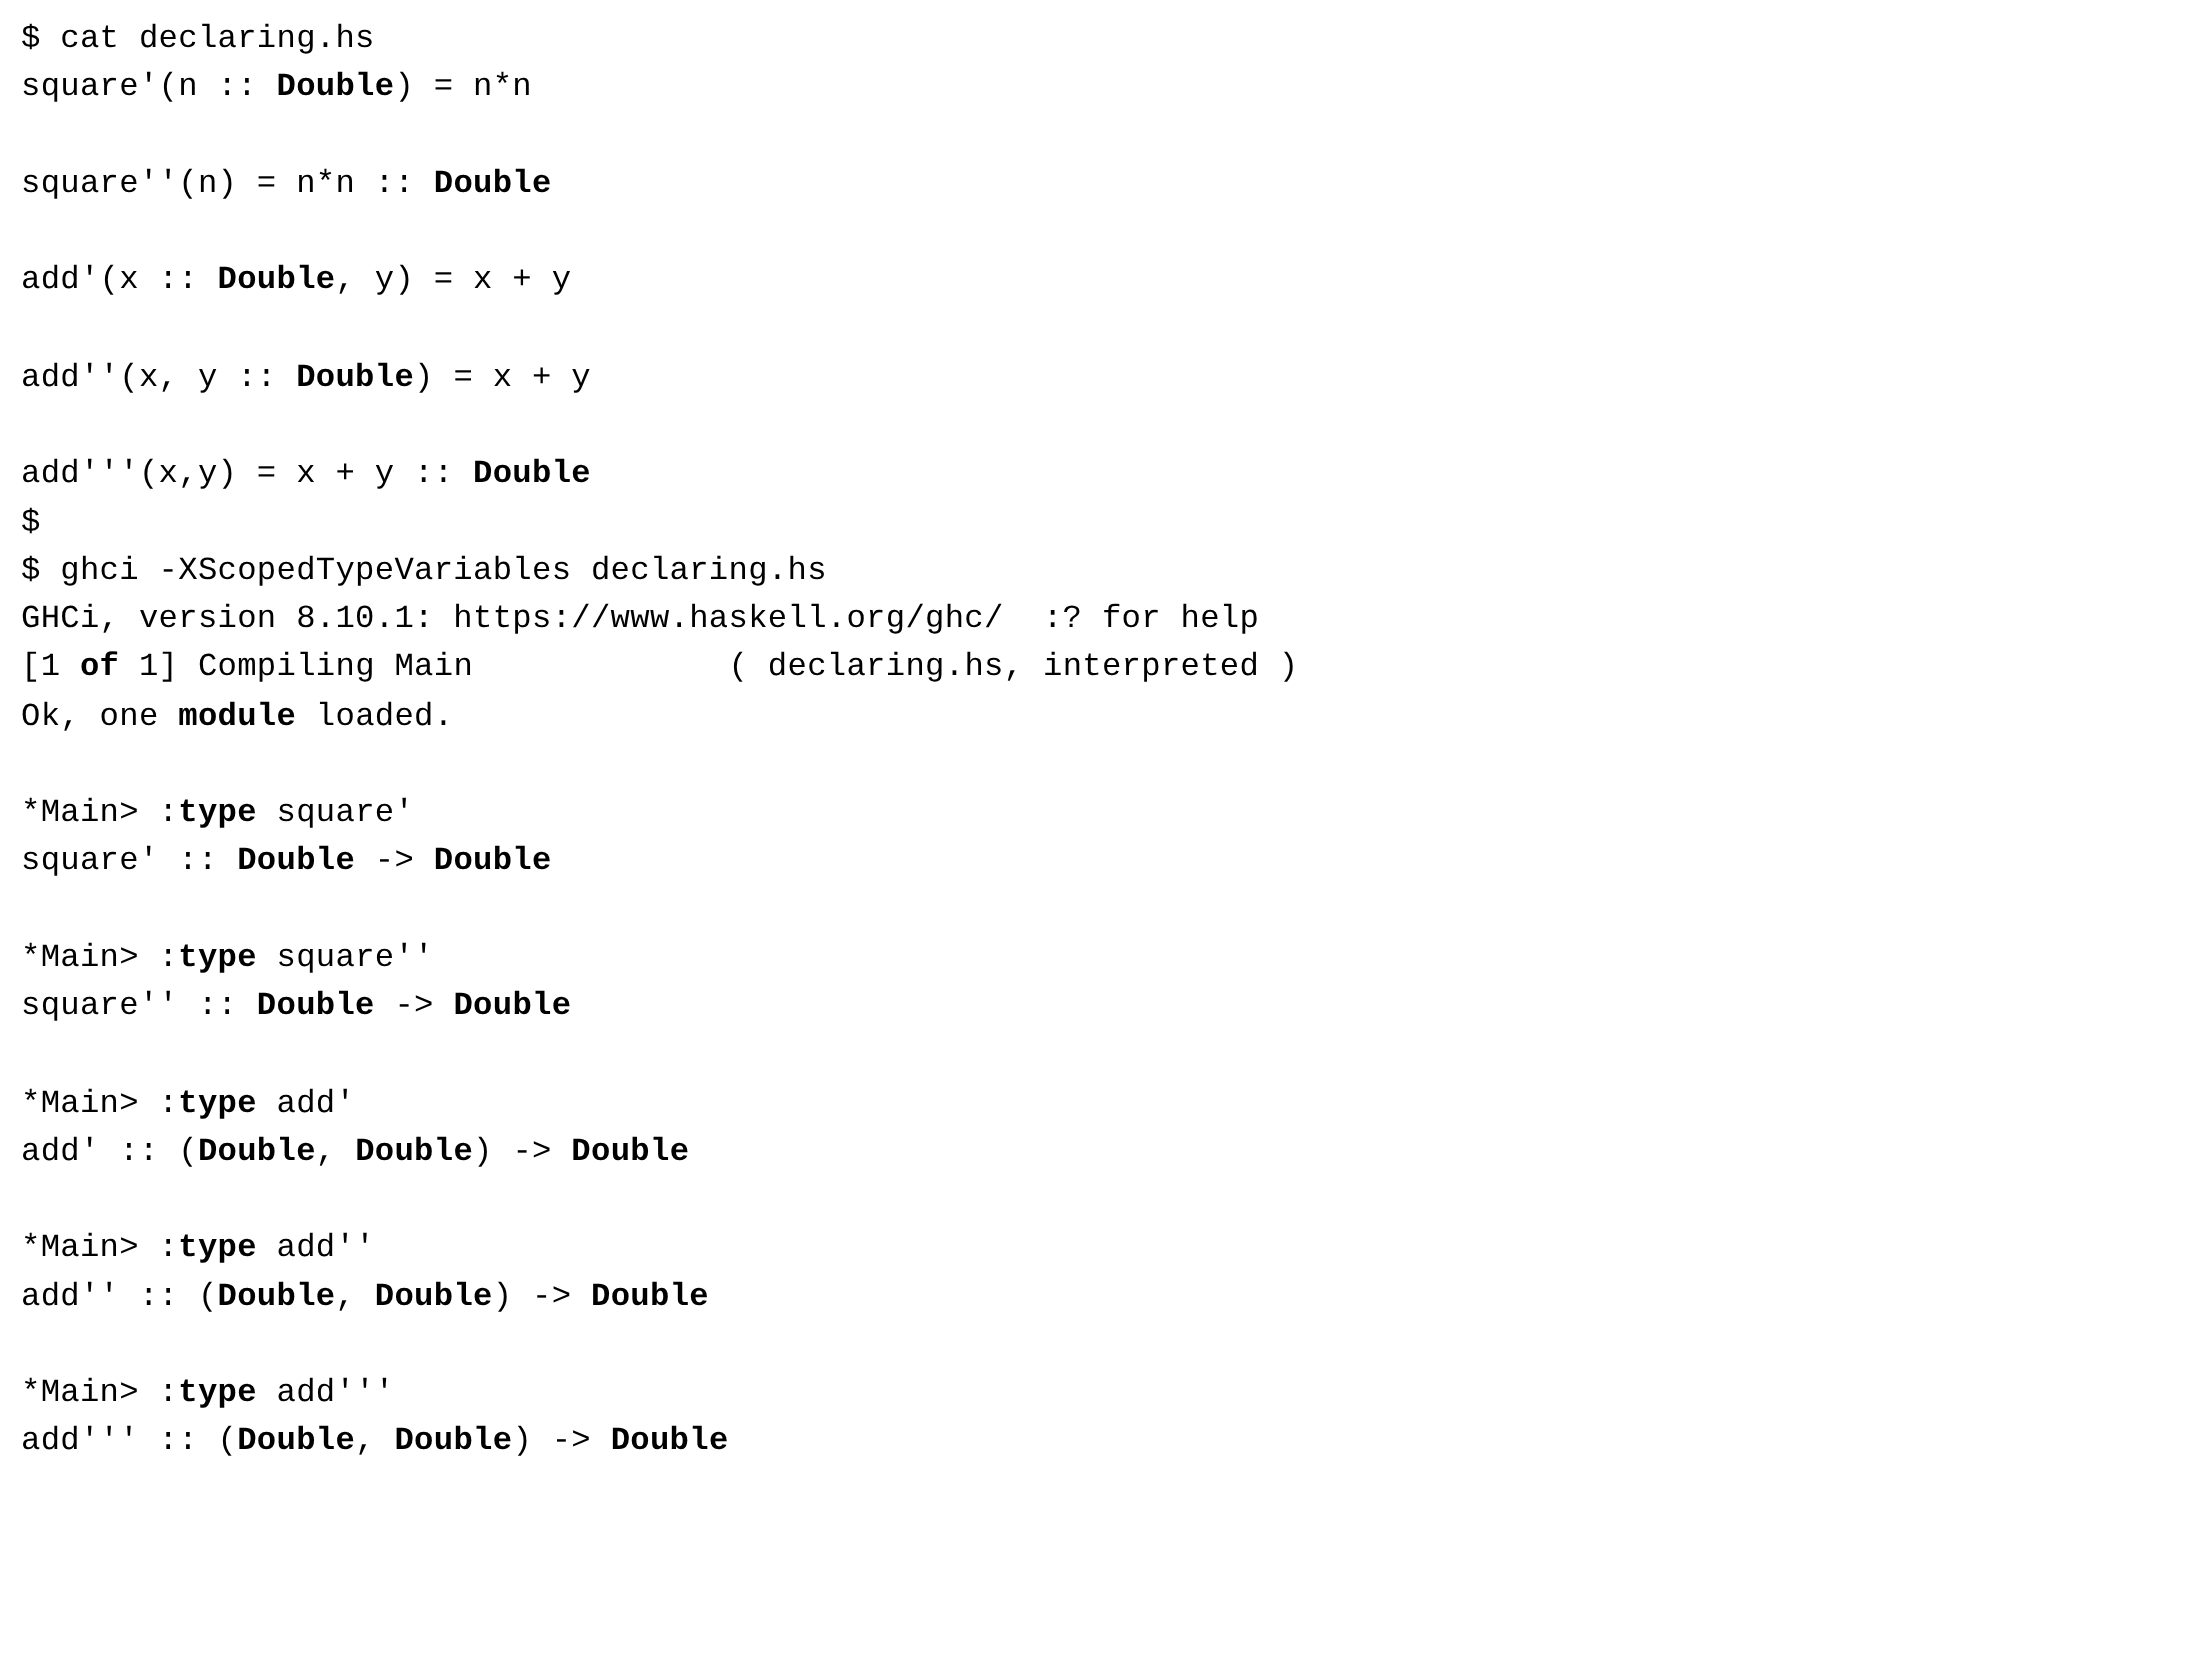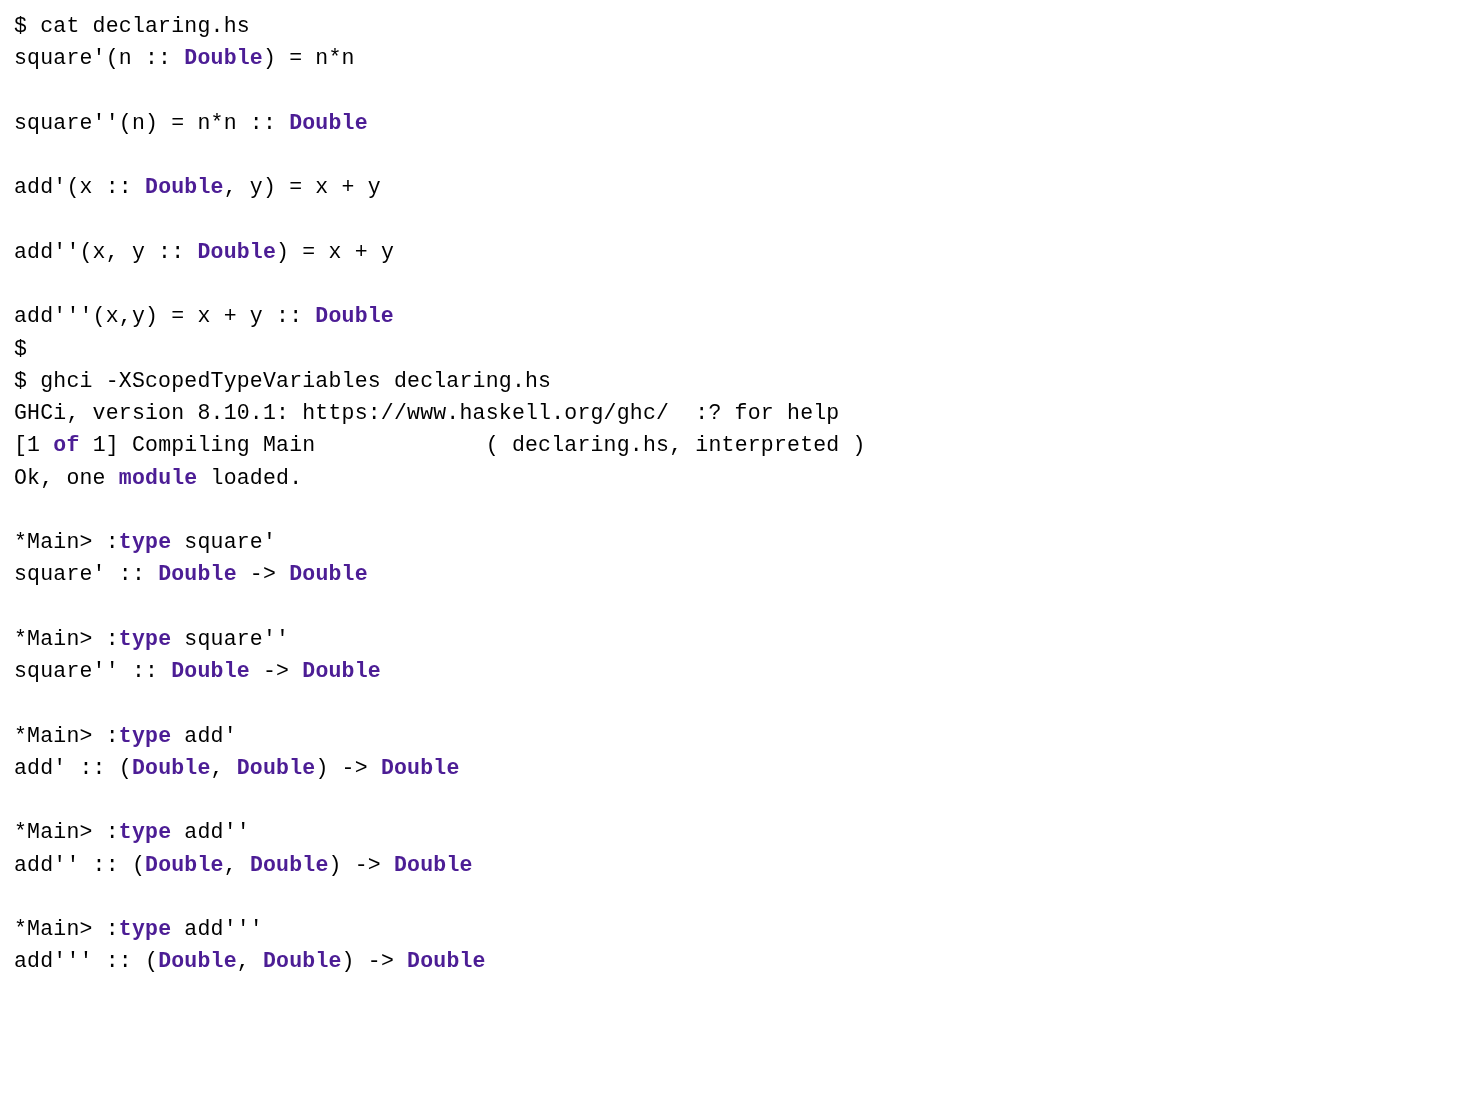--- a/index.html
+++ b/index.html
@@ -7,18 +7,18 @@
       padding: 10px 14px;
       font-family: "Courier New", Courier, monospace;
       font-size: 21.5px;
       line-height: 1.5;
       color: #000;
       background: #fff;
       white-space: pre;
       letter-spacing: 0.2px;
     }
     .kw {
-      color: #4c1d95;
+      color: #000000;
       font-weight: bold;
     }
     .line { display: block; white-space: pre; }
   </style>
 </head>
 <body><div id="code-container"><span class="line"><span>$ cat declaring.hs</span></span><span class="line"><span>square'(n :: </span><span class="kw">Double</span><span>) = n*n</span></span><span class="line">&nbsp;</span><span class="line"><span>square''(n) = n*n :: </span><span class="kw">Double</span></span><span class="line">&nbsp;</span><span class="line"><span>add'(x :: </span><span class="kw">Double</span><span>, y) = x + y</span></span><span class="line">&nbsp;</span><span class="line"><span>add''(x, y :: </span><span class="kw">Double</span><span>) = x + y</span></span><span class="line">&nbsp;</span><span class="line"><span>add'''(x,y) = x + y :: </span><span class="kw">Double</span></span><span class="line"><span>$</span></span><span class="line"><span>$ ghci -XScopedTypeVariables declaring.hs</span></span><span class="line"><span>GHCi, version 8.10.1: https://www.haskell.org/ghc/  :? for help</span></span><span class="line"><span>[1 </span><span class="kw">of</span><span> 1] Compiling Main             ( declaring.hs, interpreted )</span></span><span class="line"><span>Ok, one </span><span class="kw">module</span><span> loaded.</span></span><span class="line">&nbsp;</span><span class="line"><span>*Main&gt; :</span><span class="kw">type</span><span> square'</span></span><span class="line"><span>square' :: </span><span class="kw">Double</span><span> -&gt; </span><span class="kw">Double</span></span><span class="line">&nbsp;</span><span class="line"><span>*Main&gt; :</span><span class="kw">type</span><span> square''</span></span><span class="line"><span>square'' :: </span><span class="kw">Double</span><span> -&gt; </span><span class="kw">Double</span></span><span class="line">&nbsp;</span><span class="line"><span>*Main&gt; :</span><span class="kw">type</span><span> add'</span></span><span class="line"><span>add' :: (</span><span class="kw">Double</span><span>, </span><span class="kw">Double</span><span>) -&gt; </span><span class="kw">Double</span></span><span class="line">&nbsp;</span><span class="line"><span>*Main&gt; :</span><span class="kw">type</span><span> add''</span></span><span class="line"><span>add'' :: (</span><span class="kw">Double</span><span>, </span><span class="kw">Double</span><span>) -&gt; </span><span class="kw">Double</span></span><span class="line">&nbsp;</span><span class="line"><span>*Main&gt; :</span><span class="kw">type</span><span> add'''</span></span><span class="line"><span>add''' :: (</span><span class="kw">Double</span><span>, </span><span class="kw">Double</span><span>) -&gt; </span><span class="kw">Double</span></span></div>
 </body></html>

